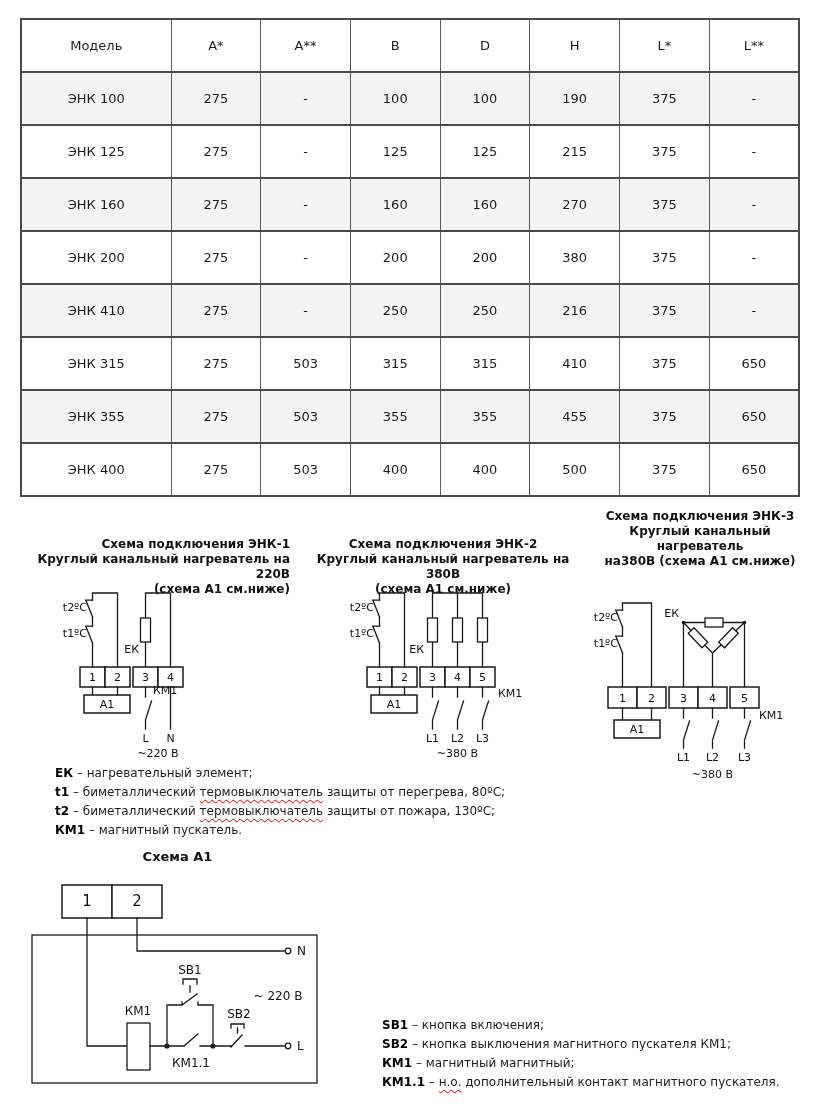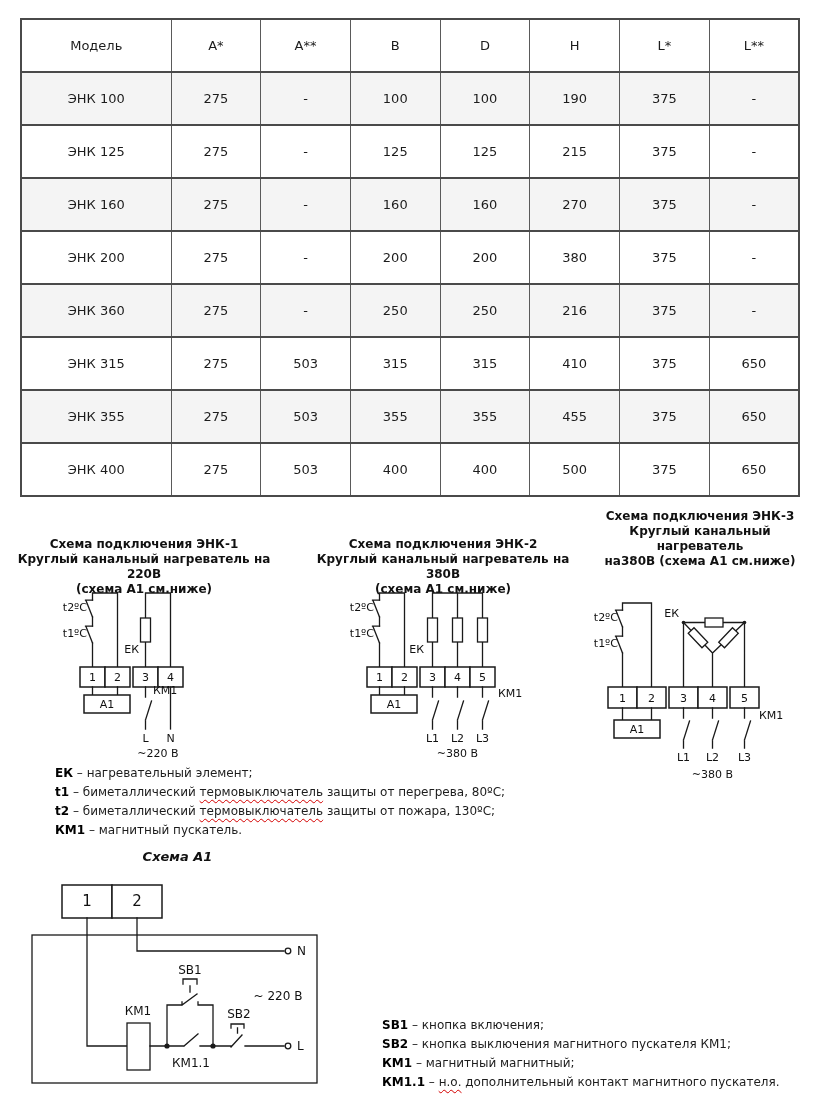--- a/index.html
+++ b/index.html
@@ -25,21 +25,21 @@
   svg.d circle.term{fill:#fff;stroke:#1a1a1a;stroke-width:1.3;}
   svg.d text{stroke:none;fill:#111;font-size:11px;font-family:"DejaVu Sans","Liberation Sans",sans-serif;}
   svg.d text.big{font-size:15px;}
   svg.d text.md{font-size:12px;}
   
   .legend{position:absolute;font-size:12px;line-height:19px;white-space:nowrap;color:#1c1c1c;margin-left:30px;}
   .legend b{color:#000;}
   .wavy{text-decoration-line:underline;text-decoration-style:wavy;
         text-decoration-color:#d40000;text-decoration-thickness:1px;text-underline-offset:3px;}
   .a1-title{position:absolute;left:95px;top:849px;width:165px;text-align:center;
-        font-weight:bold;font-size:13px;color:#111;font-style:italic;}
+        font-weight:bold;font-size:13px;color:#111;}
 </style>
 </head>
 <body>
 
 <div class="page">
 
   <table class="dim">
     <colgroup>
         <col style="width:150px">
         <col>
@@ -97,21 +97,21 @@
         <td>ЭНК 200</td>
           <td>275</td>
           <td>-</td>
           <td>200</td>
           <td>200</td>
           <td>380</td>
           <td>375</td>
           <td>-</td>
       </tr>
       <tr>
-        <td>ЭНК 360</td>
+        <td>ЭНК 410</td>
           <td>275</td>
           <td>-</td>
           <td>250</td>
           <td>250</td>
           <td>216</td>
           <td>375</td>
           <td>-</td>
       </tr>
       <tr>
         <td>ЭНК 315</td>
@@ -139,21 +139,21 @@
           <td>503</td>
           <td>400</td>
           <td>400</td>
           <td>500</td>
           <td>375</td>
           <td>650</td>
       </tr>
     </tbody>
   </table>
 
-  <div class="sch-title" style="left:4px;top:537px;width:280px;">
+  <div class="sch-title" style="left:10px;top:537px;width:280px;text-align:right;">
     <div>Схема подключения ЭНК-1</div>
     <div>Круглый канальный нагреватель на 220В</div>
     <div>(схема А1 см.ниже)</div>
   </div>
   <div class="sch-title" style="left:302px;top:537px;width:282px;">
     <div>Схема подключения ЭНК-2</div>
     <div>Круглый канальный нагреватель на 380В</div>
     <div>(схема А1 см.ниже)</div>
   </div>
   <div class="sch-title" style="left:587px;top:509px;width:226px;">

